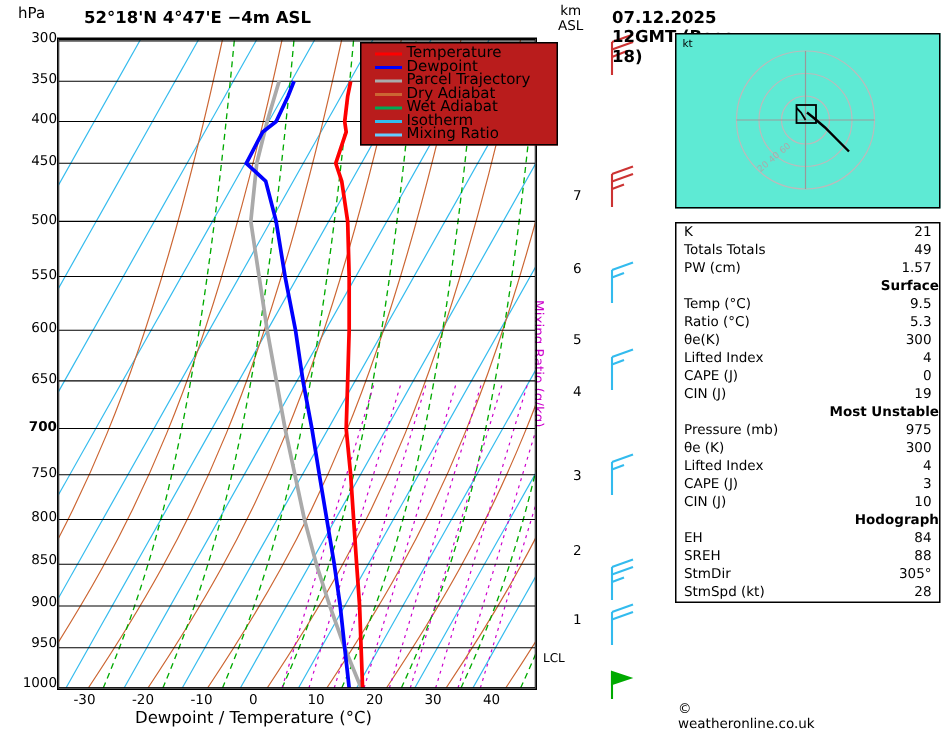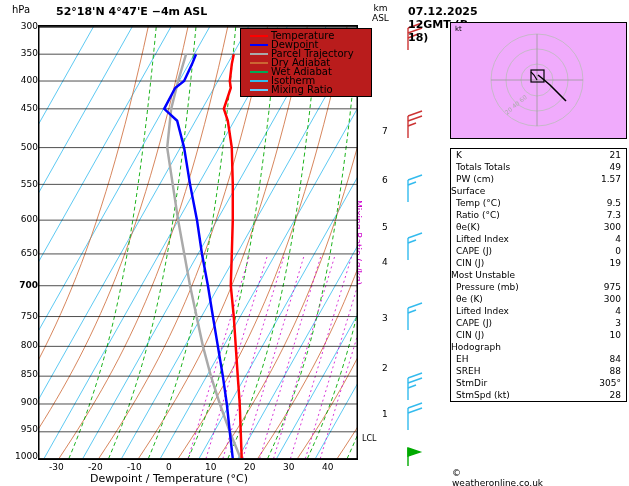--- a/index.html
+++ b/index.html
@@ -21,25 +21,25 @@
   .mixaxis{position:absolute;left:363px;top:200px;font-size:9px;color:#cc00cc;transform:rotate(90deg);transform-origin:left top;white-space:nowrap;}
   .lcl{position:absolute;left:362px;top:434px;font-size:8px;color:#000;}
 
   
   .legend{position:absolute;left:240px;top:28px;width:112px;background:#b91c1c;border:1px solid #000;padding:2px 9px;font-size:10px;line-height:9px;color:#000;}
   .legend .row{display:flex;align-items:center;height:9px;}
   .legend .sw{width:18px;height:0;border-top-width:2px;border-top-style:solid;margin-right:3px;}
 
   
   .date{position:absolute;left:408px;top:5px;font-size:11px;color:#000;font-weight:bold;}
-  .hodo-box{position:absolute;left:450px;top:22px;width:175px;height:115px;border:1px solid #000;background:#f0abfc;}
+  .hodo-box{position:absolute;left:450px;top:22px;width:175px;height:115px;border:1px solid #000;background:#5eead4;}
   .hodo-kt{position:absolute;left:4px;top:2px;font-size:7px;color:#000;}
 
   .tbl{position:absolute;left:450px;top:148px;width:175px;border:1px solid #000;background:#fff;font-size:9px;color:#000;}
-  .tbl .sec{text-align:left;font-weight:normal;padding:1px 0;}
+  .tbl .sec{text-align:right;font-weight:bold;padding:1px 0;}
   .tbl .r{display:flex;justify-content:space-between;padding:0 5px;line-height:12px;}
   .tbl .r span:first-child{text-align:left;}
   .tbl .r span:last-child{text-align:right;width:58px;}
 
   .credit{position:absolute;left:452px;top:468px;font-size:9px;color:#000;}
   svg{display:block;}
 </style>
 </head>
 <body>
 
@@ -302,21 +302,21 @@
         <span>1.57</span>
       </div>
 
     <div class="sec">Surface</div>
     <div class="r">
         <span>Temp (°C)</span>
         <span>9.5</span>
       </div>
     <div class="r">
         <span>Ratio (°C)</span>
-        <span>7.3</span>
+        <span>5.3</span>
       </div>
     <div class="r">
         <span>θe(K)</span>
         <span>300</span>
       </div>
     <div class="r">
         <span>Lifted Index</span>
         <span>4</span>
       </div>
     <div class="r">

